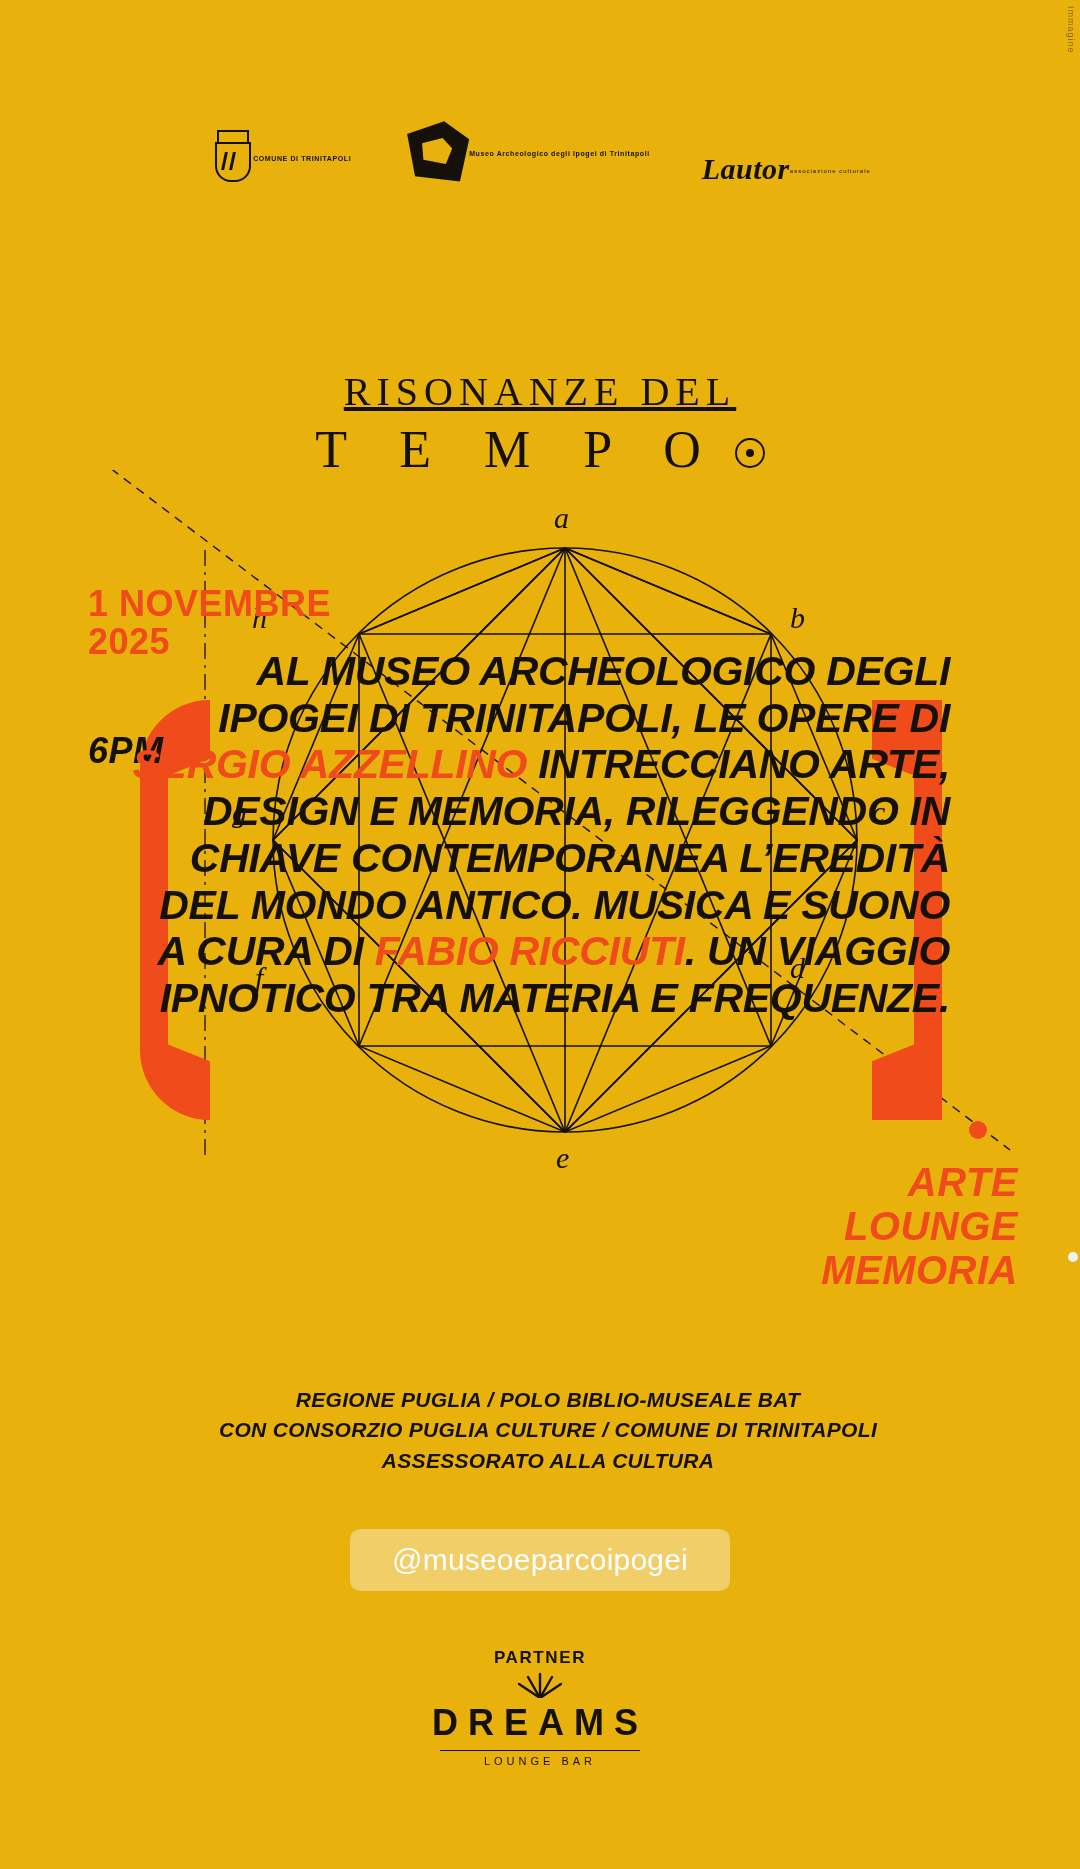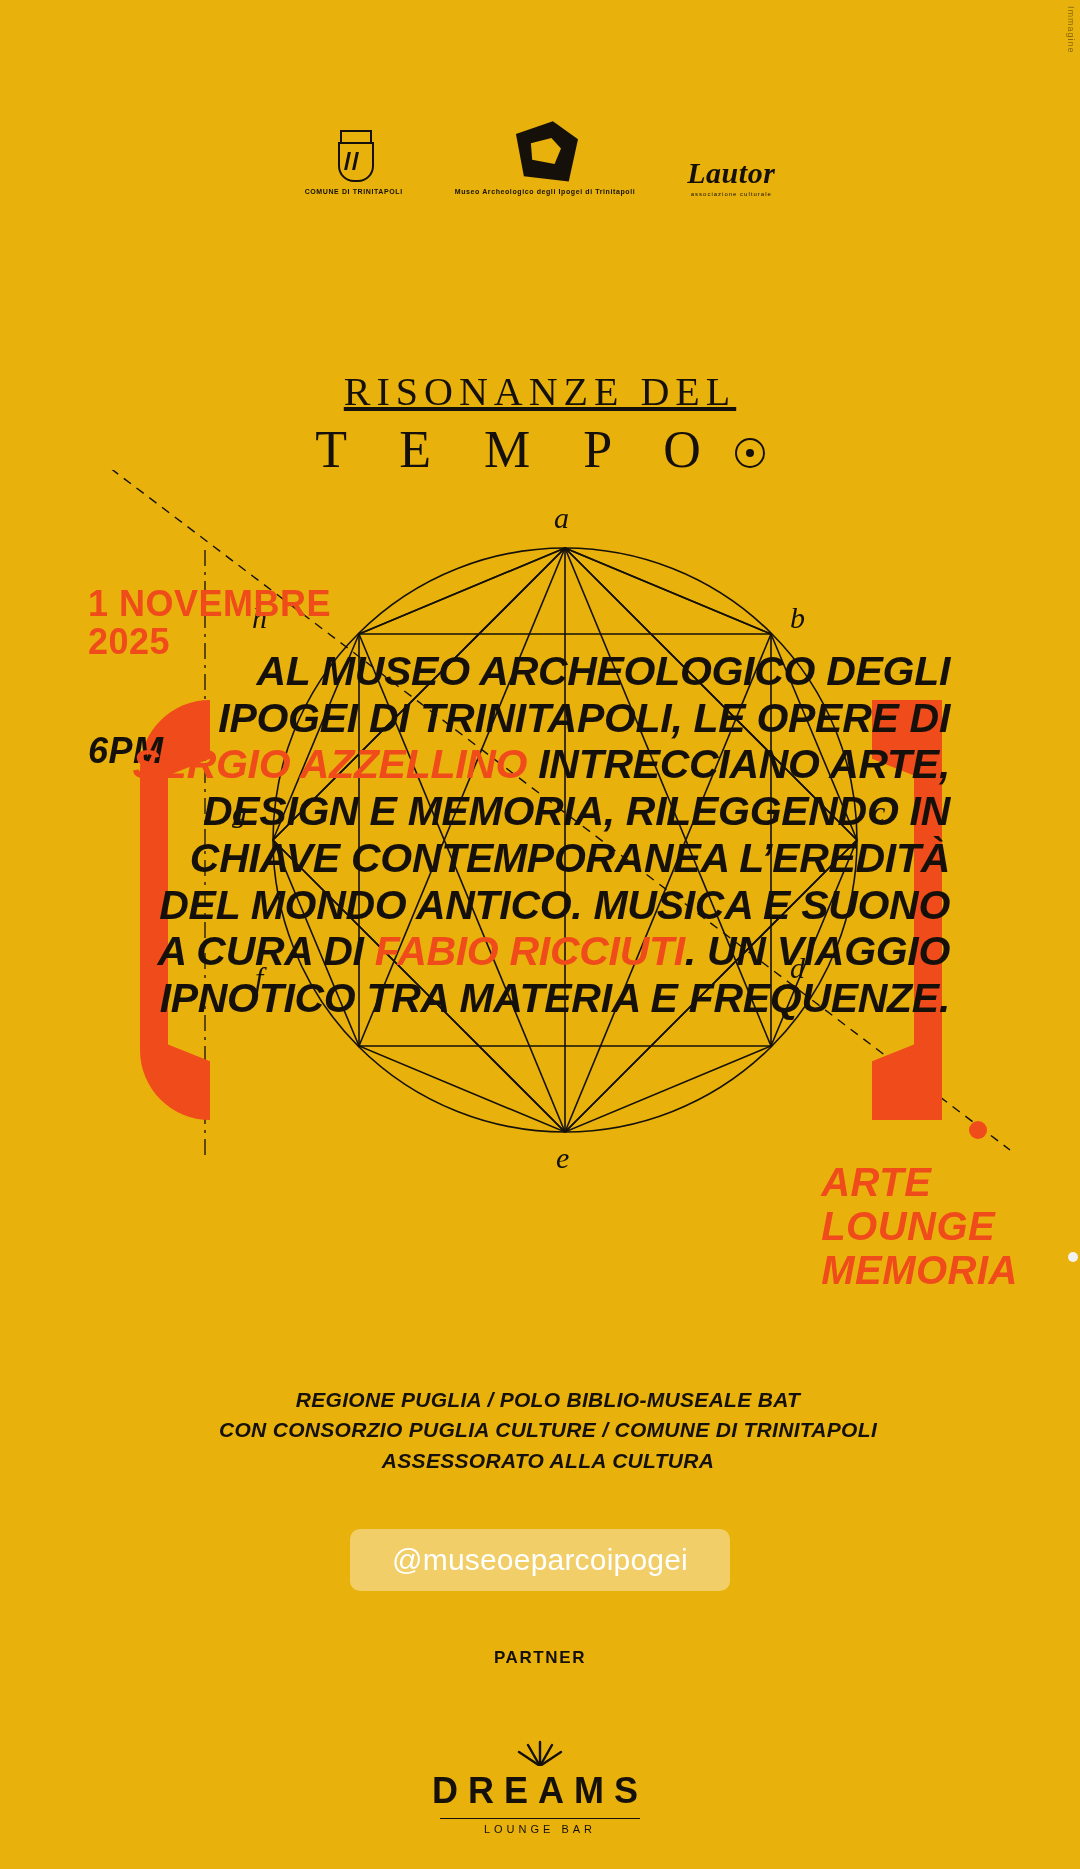--- a/index.html
+++ b/index.html
@@ -29,21 +29,21 @@
     top: 120px;
     left: 0;
     width: 1080px;
     display: flex;
     justify-content: center;
     align-items: flex-end;
     gap: 52px;
   }
   .logo {
     display: flex;
-    flex-direction: column;
+    flex-direction: row;
     align-items: center;
     color: #15110a;
   }
   .logo-crest {
     width: 44px;
     height: 54px;
     position: relative;
   }
   .logo-crest .shield {
     position: absolute;
@@ -223,20 +223,21 @@
     padding: 0 130px;
     box-sizing: border-box;
   }
   .main-text .hl { color: #ef4b1b; }
 
   
   .asm {
     position: absolute;
     right: 62px;
     top: 1160px;
+    text-align: right;
     color: #ef4b1b;
     font-weight: 900;
     font-style: italic;
     font-size: 40px;
     line-height: 1.1;
     letter-spacing: 0.5px;
   }
 
   
   .credits {
@@ -279,21 +280,21 @@
     width: 1080px;
     text-align: center;
     font-weight: 900;
     font-size: 17px;
     letter-spacing: 1.6px;
     color: #15110a;
   }
   .partner-logo {
     position: absolute;
     left: 0;
-    top: 1740px;
+    top: 1672px;
     width: 1080px;
     text-align: center;
     color: #15110a;
   }
   .partner-rays {
     width: 56px;
     height: 26px;
     margin: 0 auto 4px auto;
     position: relative;
   }

